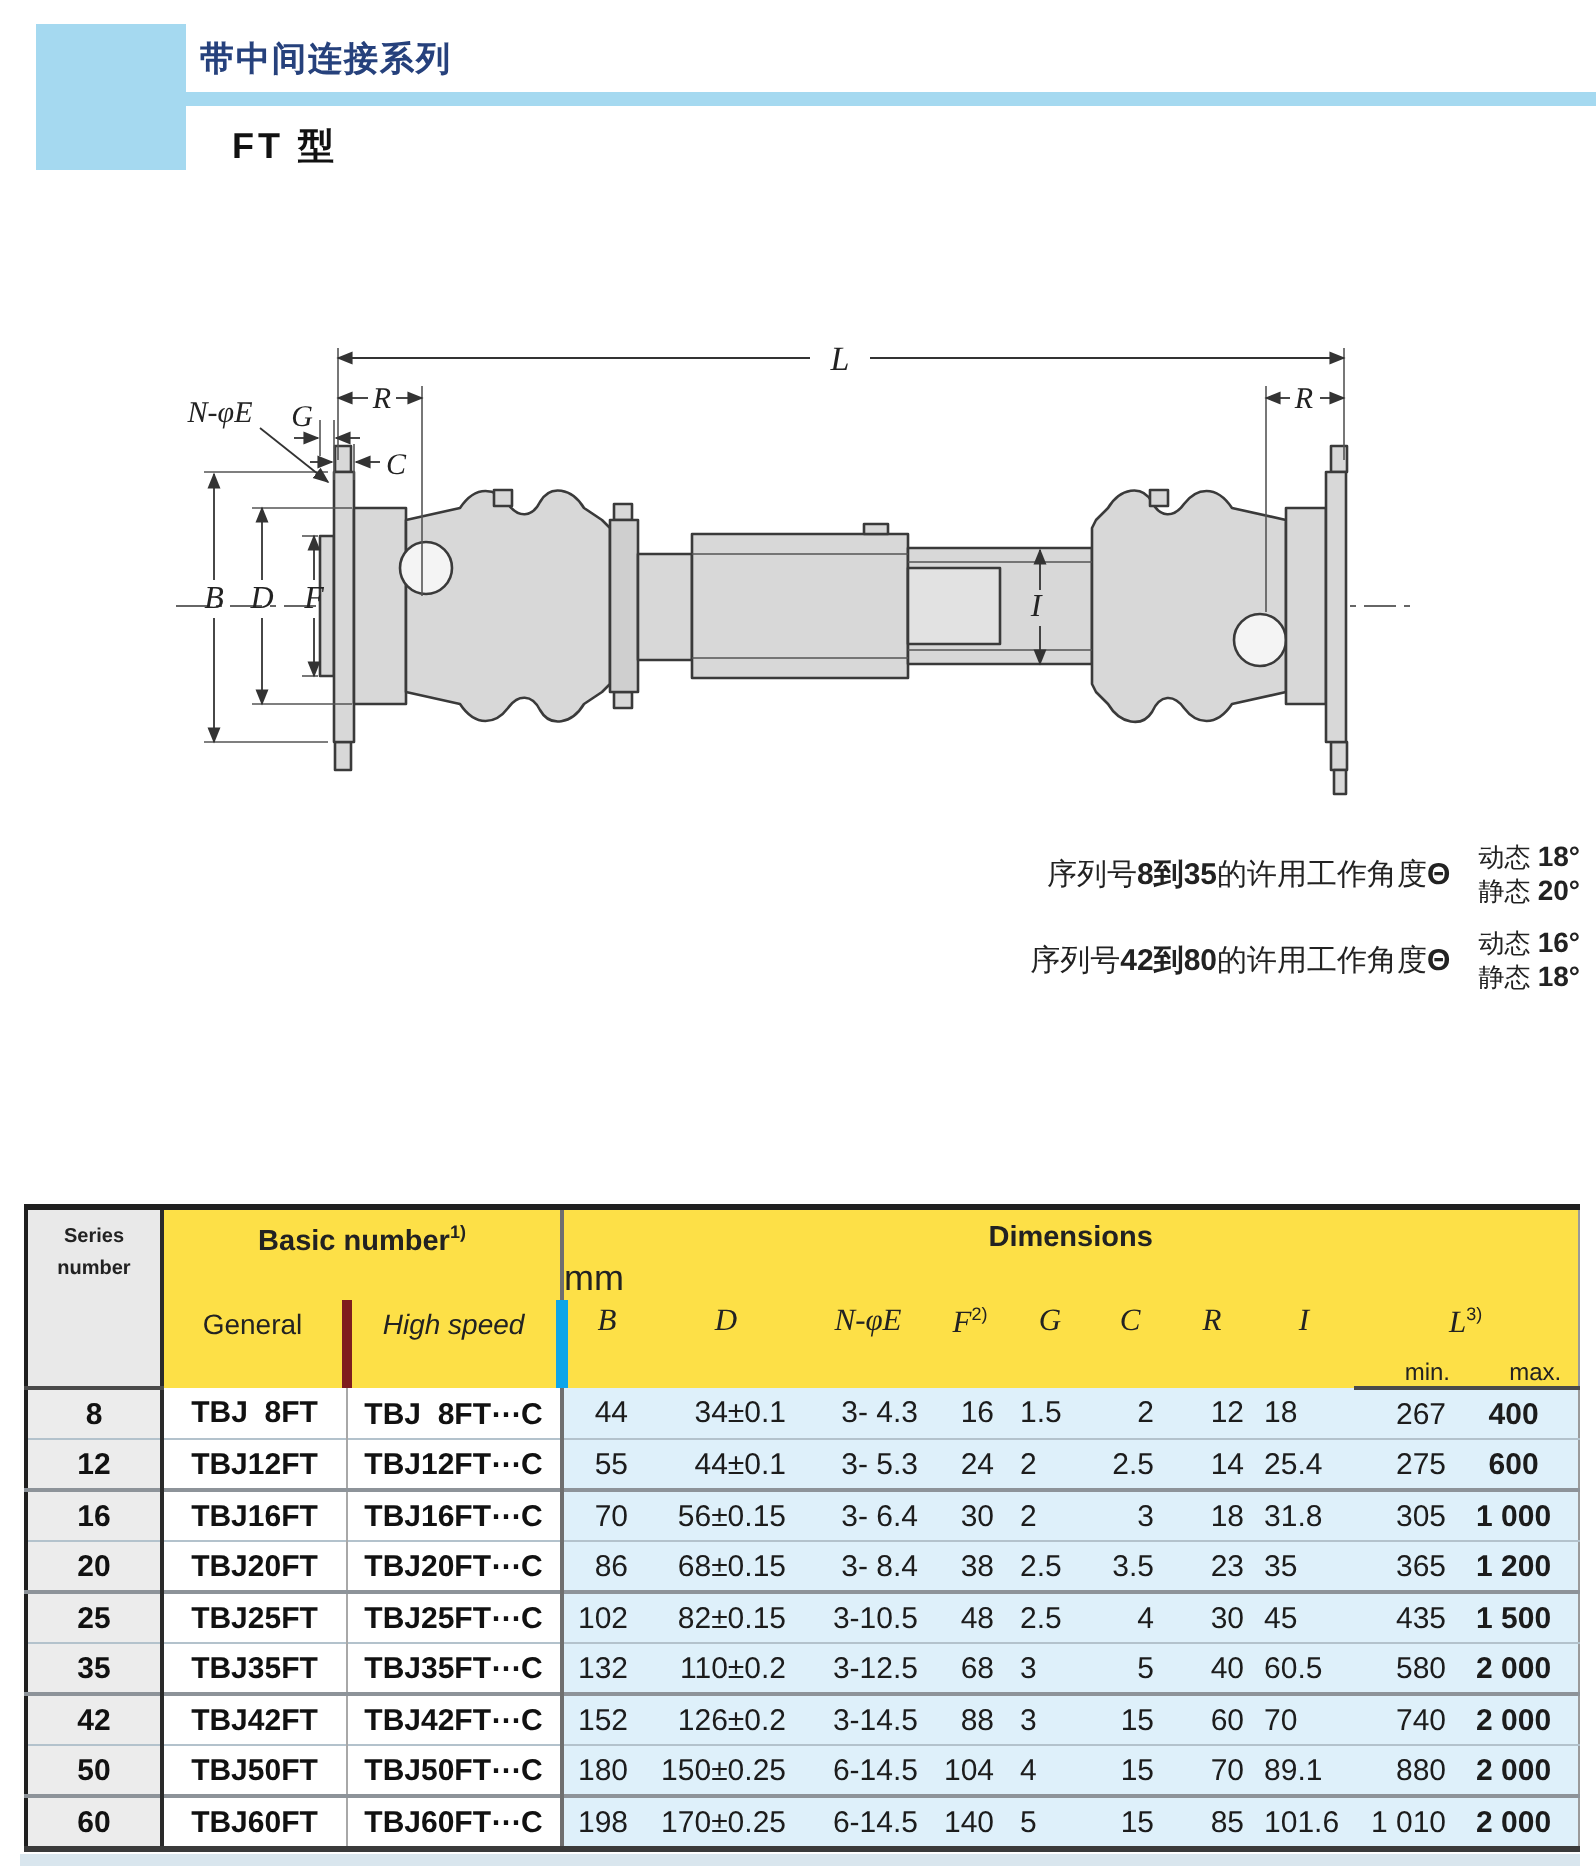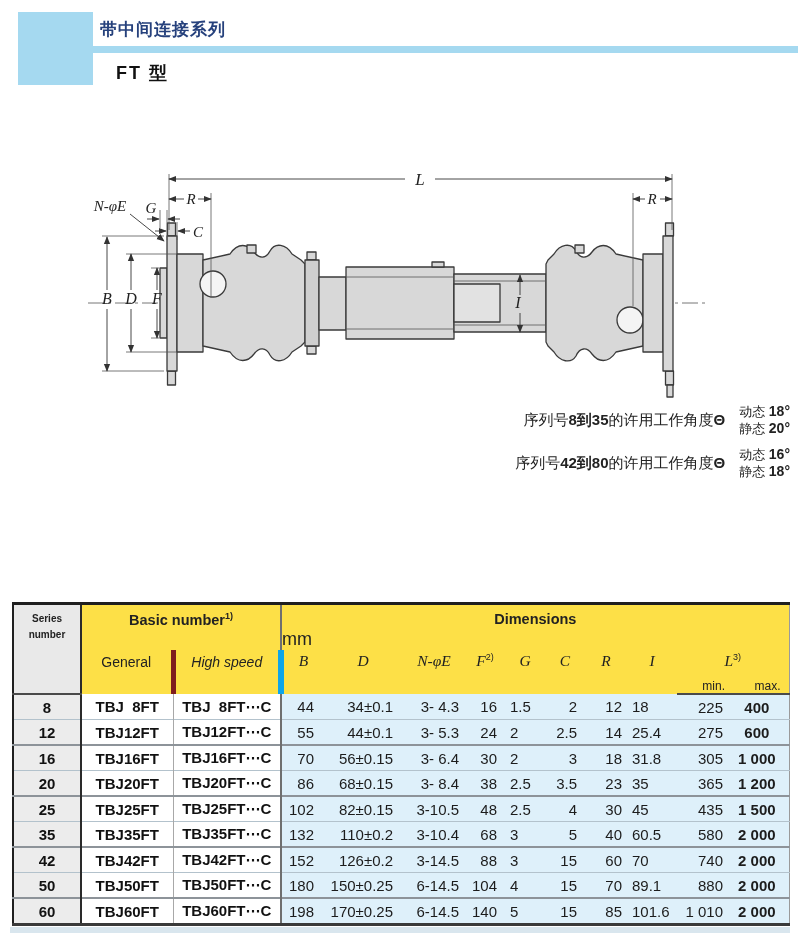--- a/index.html
+++ b/index.html
@@ -12,21 +12,21 @@
   .series-title{position:absolute;left:100px;top:18px;font-size:17px;font-weight:bold;
                 color:#26417c;letter-spacing:1px;}
   .model-title{position:absolute;left:116px;top:61px;font-size:18px;font-weight:bold;
                color:#111;letter-spacing:2px;}
 
   
   .drawing{position:absolute;left:0;top:158px;width:798px;height:250px;}
   .drawing text{font-family:"Liberation Serif",serif;font-style:italic;fill:#222;}
 
   
-  .angle-notes{position:absolute;left:420px;top:403px;width:370px;}
+  .angle-notes{position:absolute;left:420px;top:420px;width:370px;}
   .angle-row{display:flex;justify-content:flex-end;align-items:center;gap:14px;margin-bottom:9px;}
   .angle-label{font-size:15px;color:#222;white-space:nowrap;}
   .angle-label b{font-size:15px;}
   .angle-vals{font-size:13px;color:#222;line-height:17px;white-space:nowrap;}
   .angle-vals b{font-size:14px;}
 
   
   table.spec{position:absolute;left:12px;top:602px;width:776px;border-collapse:collapse;
              table-layout:fixed;border-top:3px solid #1f1f1f;border-left:2px solid #1f1f1f;
              border-bottom:3px solid #3a3a3a;border-right:1px solid #9a9a9a;}
@@ -255,21 +255,21 @@
           <td class="col-general">TBJ  8FT</td>
           <td class="col-high_speed">TBJ  8FT⋯C</td>
           <td class="col-b">44</td>
           <td class="col-d">34±0.1</td>
           <td class="col-ne">3- 4.3</td>
           <td class="col-f">16</td>
           <td class="col-g">1.5</td>
           <td class="col-c">2</td>
           <td class="col-r">12</td>
           <td class="col-i">18</td>
-          <td class="col-l_min">225</td>
+          <td class="col-l_min">267</td>
           <td class="col-l_max">400</td>
         </tr>
         <tr>
           <td class="col-series">12</td>
           <td class="col-general">TBJ12FT</td>
           <td class="col-high_speed">TBJ12FT⋯C</td>
           <td class="col-b">55</td>
           <td class="col-d">44±0.1</td>
           <td class="col-ne">3- 5.3</td>
           <td class="col-f">24</td>
@@ -324,21 +324,21 @@
           <td class="col-i">45</td>
           <td class="col-l_min">435</td>
           <td class="col-l_max">1 500</td>
         </tr>
         <tr>
           <td class="col-series">35</td>
           <td class="col-general">TBJ35FT</td>
           <td class="col-high_speed">TBJ35FT⋯C</td>
           <td class="col-b">132</td>
           <td class="col-d">110±0.2</td>
-          <td class="col-ne">3-10.4</td>
+          <td class="col-ne">3-12.5</td>
           <td class="col-f">68</td>
           <td class="col-g">3</td>
           <td class="col-c">5</td>
           <td class="col-r">40</td>
           <td class="col-i">60.5</td>
           <td class="col-l_min">580</td>
           <td class="col-l_max">2 000</td>
         </tr>
         <tr class="group-start">
           <td class="col-series">42</td>

